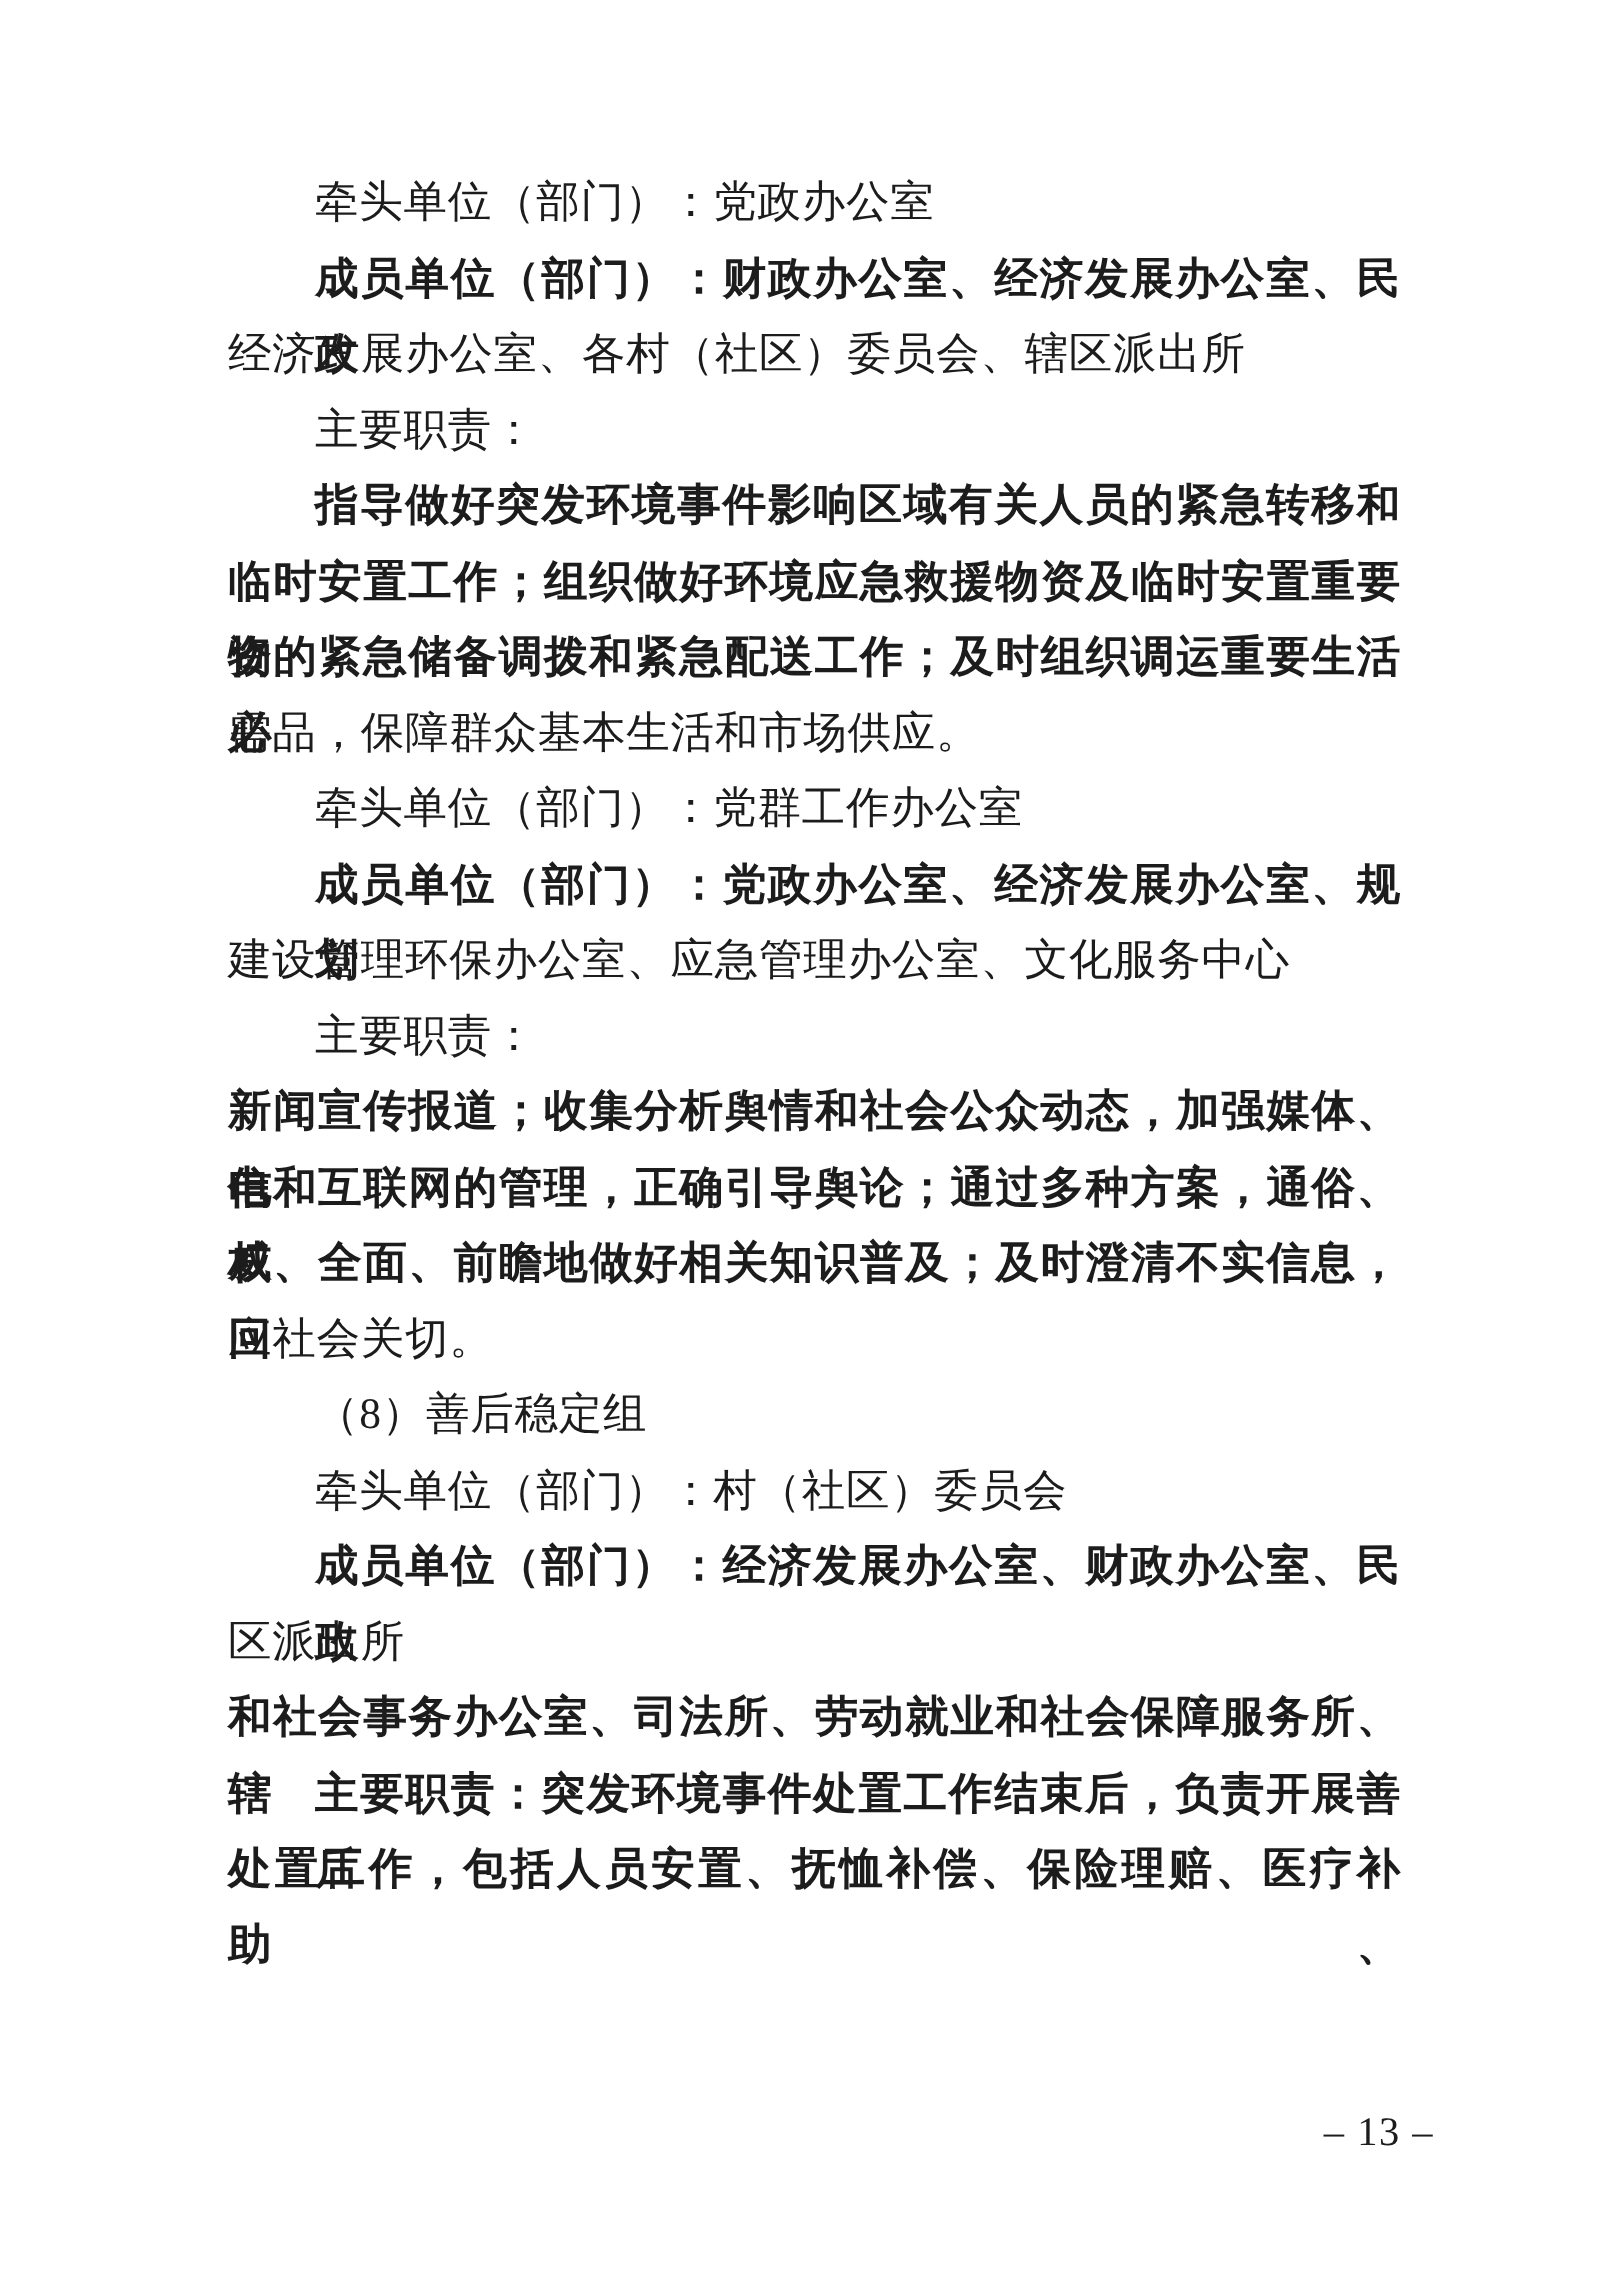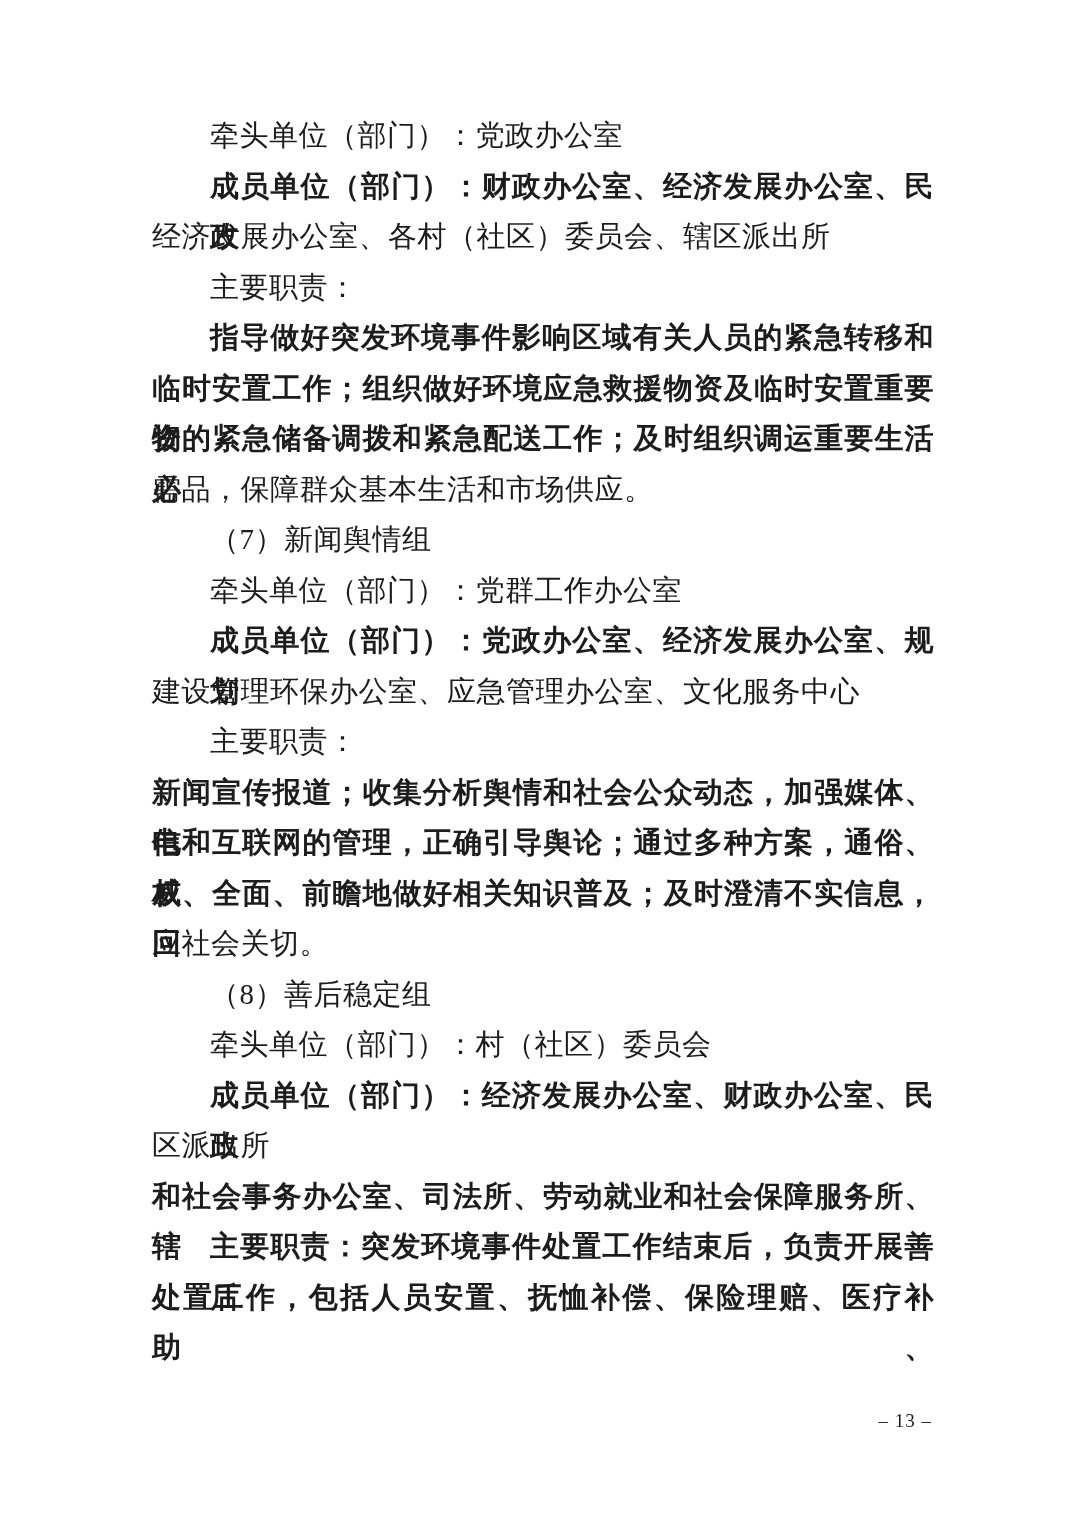--- a/index.html
+++ b/index.html
@@ -36,41 +36,40 @@
   .line.full {
     white-space: normal;
     text-align: justify;
     text-align-last: justify;
     text-justify: inter-character;
     font-weight: bold;
   }
   .footer {
     position: absolute;
     top: 1404px;
-    right: 142px;
-    font-size: 19px;
+    right: 118px;
+    font-size: 27px;
     line-height: 34px;
     letter-spacing: 1px;
     color: #1c1c1c;
   }
 </style>
 </head>
 <body>
 
 <div class="page">
   <div class="content" id="content">
       <div class="line indent">牵头单位（部门）：党政办公室</div>
       <div class="line indent full">成员单位（部门）：财政办公室、经济发展办公室、民政</div>
       <div class="line">经济发展办公室、各村（社区）委员会、辖区派出所</div>
       <div class="line indent">主要职责：</div>
       <div class="line indent full">指导做好突发环境事件影响区域有关人员的紧急转移和</div>
       <div class="line full">临时安置工作；组织做好环境应急救援物资及临时安置重要物</div>
       <div class="line full">资的紧急储备调拨和紧急配送工作；及时组织调运重要生活必</div>
       <div class="line">需品，保障群众基本生活和市场供应。</div>
-      <div class="line indent">（7）新闻舆情组</div>
       <div class="line indent">牵头单位（部门）：党群工作办公室</div>
       <div class="line indent full">成员单位（部门）：党政办公室、经济发展办公室、规划</div>
       <div class="line">建设管理环保办公室、应急管理办公室、文化服务中心</div>
       <div class="line indent">主要职责：</div>
       <div class="line full">新闻宣传报道；收集分析舆情和社会公众动态，加强媒体、电</div>
       <div class="line full">信和互联网的管理，正确引导舆论；通过多种方案，通俗、权</div>
       <div class="line full">威、全面、前瞻地做好相关知识普及；及时澄清不实信息，回</div>
       <div class="line">应社会关切。</div>
       <div class="line indent">（8）善后稳定组</div>
       <div class="line indent">牵头单位（部门）：村（社区）委员会</div>

